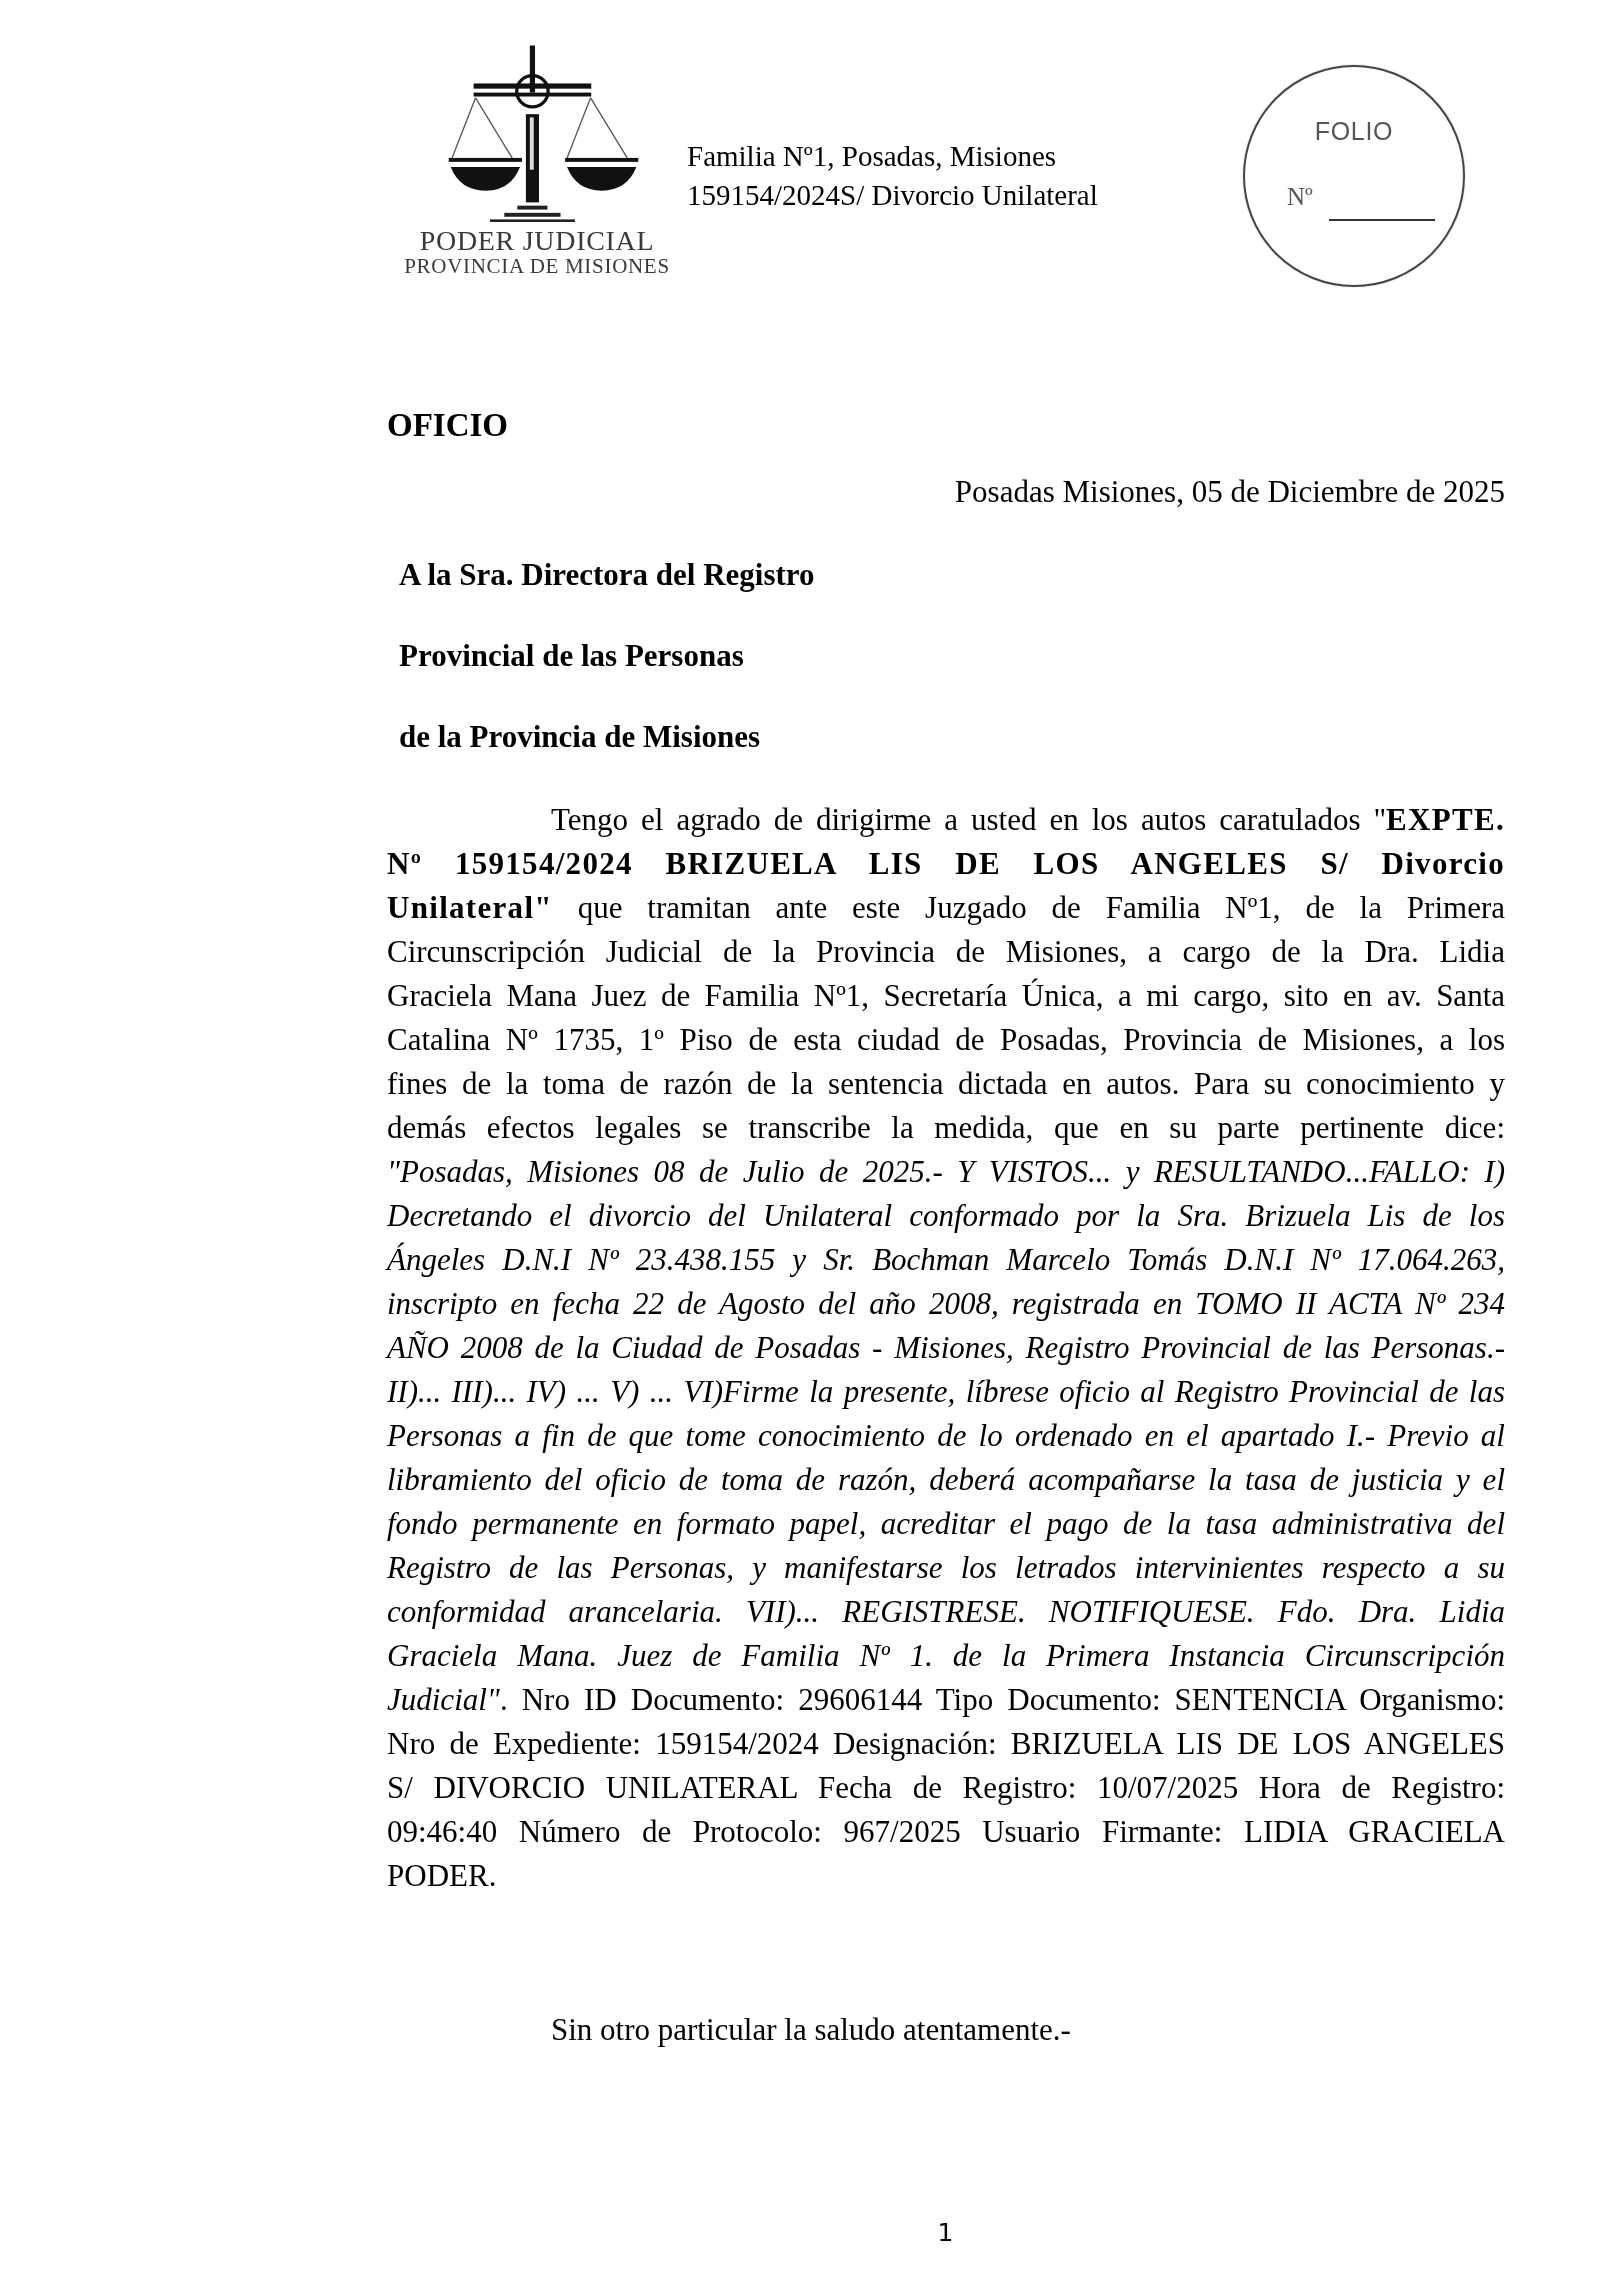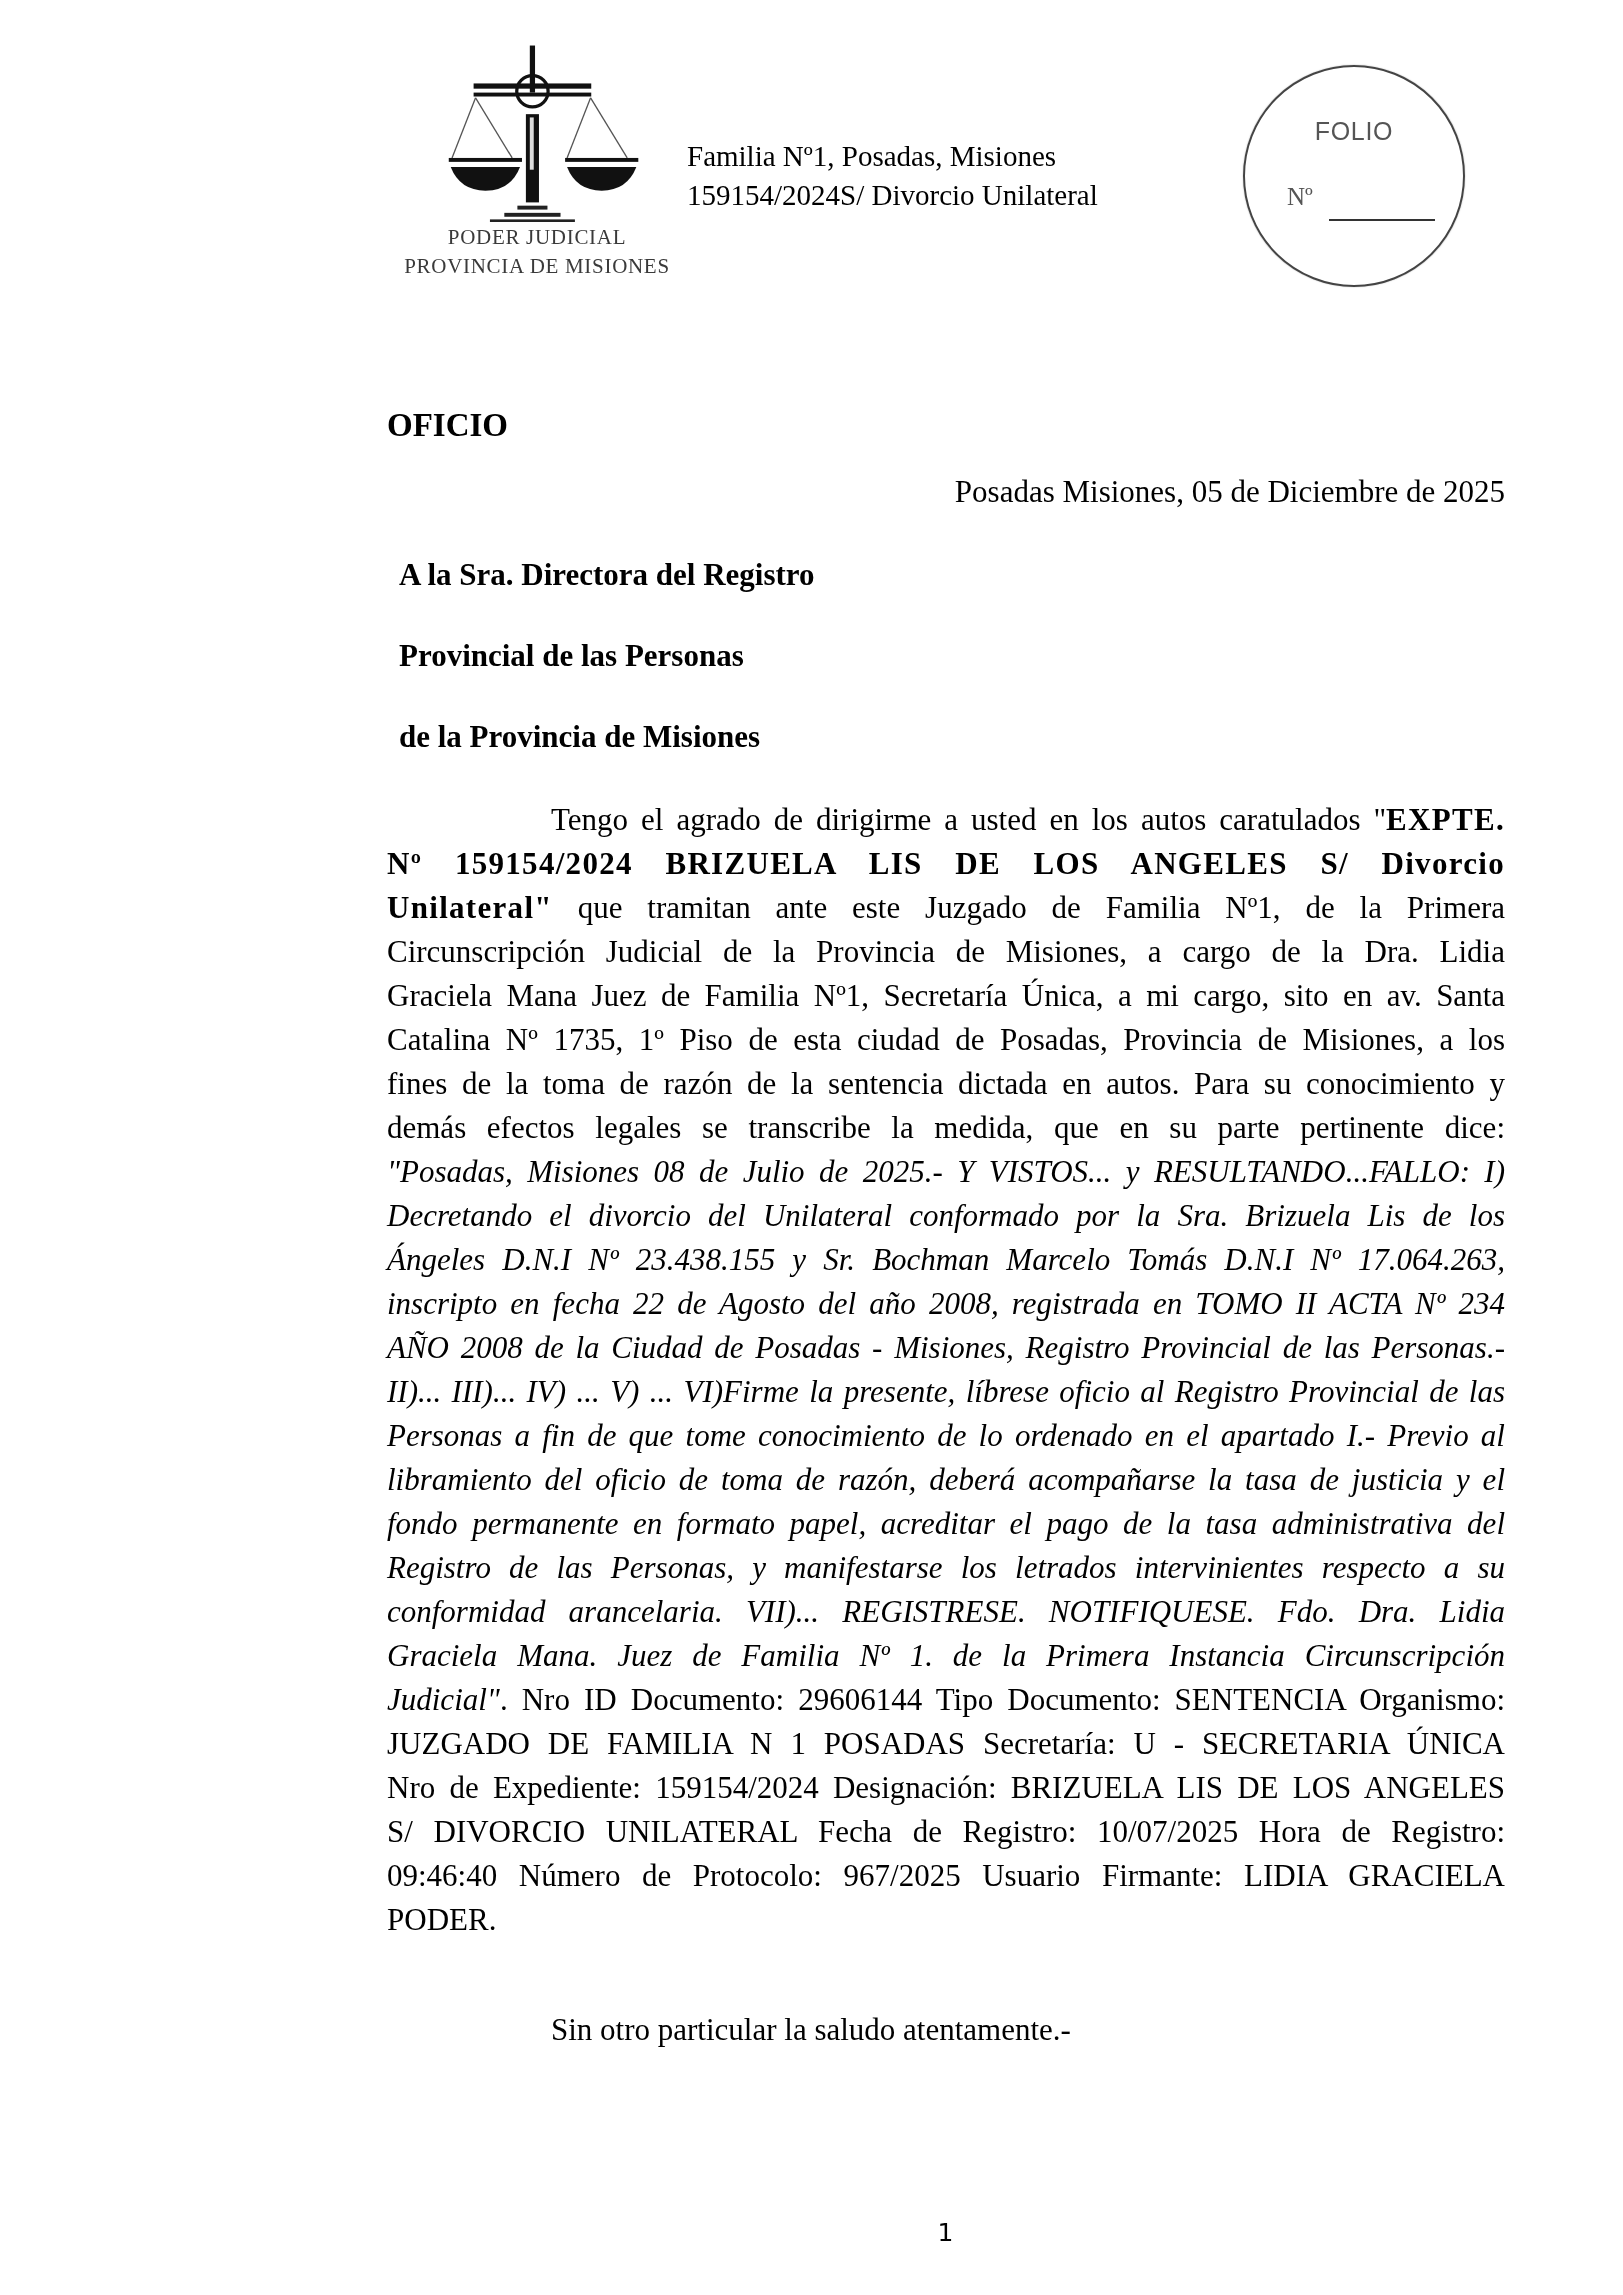--- a/index.html
+++ b/index.html
@@ -28,21 +28,21 @@
   .logo-text {
     position: absolute;
     left: 0;
     width: 288px;
     text-align: center;
     font-family: "Liberation Serif", serif;
     color: #3a3a3a;
     letter-spacing: 0.7px;
     white-space: nowrap;
   }
-  .logo-text.l1 { top: 186px; font-size: 21px; }
+  .logo-text.l1 { top: 186px; font-size: 28px; }
   .logo-text.l2 { top: 215px; font-size: 21px; }
 
   .header-center {
     left: 687px;
     top: 137px;
     width: 576px;
     text-align: left;
     font-size: 29px;
     line-height: 39px;
   }
@@ -221,21 +221,20 @@
     <div class="line"><span class="i">inscripto en fecha 22 de Agosto del año 2008, registrada en TOMO II ACTA Nº 234</span></div>
     <div class="line"><span class="i">AÑO 2008 de la Ciudad de Posadas - Misiones, Registro Provincial de las Personas.-</span></div>
     <div class="line"><span class="i">II)... III)... IV) ... V) ... VI)Firme la presente, líbrese oficio al Registro Provincial de las</span></div>
     <div class="line"><span class="i">Personas a fin de que tome conocimiento de lo ordenado en el apartado I.- Previo al</span></div>
     <div class="line"><span class="i">libramiento del oficio de toma de razón, deberá acompañarse la tasa de justicia y el</span></div>
     <div class="line"><span class="i">fondo permanente en formato papel, acreditar el pago de la tasa administrativa del</span></div>
     <div class="line"><span class="i">Registro de las Personas, y manifestarse los letrados intervinientes respecto a su</span></div>
     <div class="line"><span class="i">conformidad arancelaria. VII)... REGISTRESE. NOTIFIQUESE. Fdo. Dra. Lidia</span></div>
     <div class="line"><span class="i">Graciela Mana. Juez de Familia Nº 1. de la Primera Instancia Circunscripción</span></div>
     <div class="line"><span class="i">Judicial"</span><span>. Nro ID Documento: 29606144 Tipo Documento: SENTENCIA Organismo:</span></div>
-    <div class="line"><span>JUZGADO DE FAMILIA N 1 POSADAS Secretaría: U - SECRETARIA ÚNICA</span></div>
     <div class="line"><span>Nro de Expediente: 159154/2024 Designación: BRIZUELA LIS DE LOS ANGELES</span></div>
     <div class="line"><span>S/ DIVORCIO UNILATERAL Fecha de Registro: 10/07/2025 Hora de Registro:</span></div>
     <div class="line"><span>09:46:40 Número de Protocolo: 967/2025 Usuario Firmante: LIDIA GRACIELA</span></div>
     <div class="line last"><span>PODER.</span></div>
   </div>
 
 <div class="abs closing">Sin otro particular la saludo atentamente.-</div>
 
 <div class="abs page-number">1</div>
 

